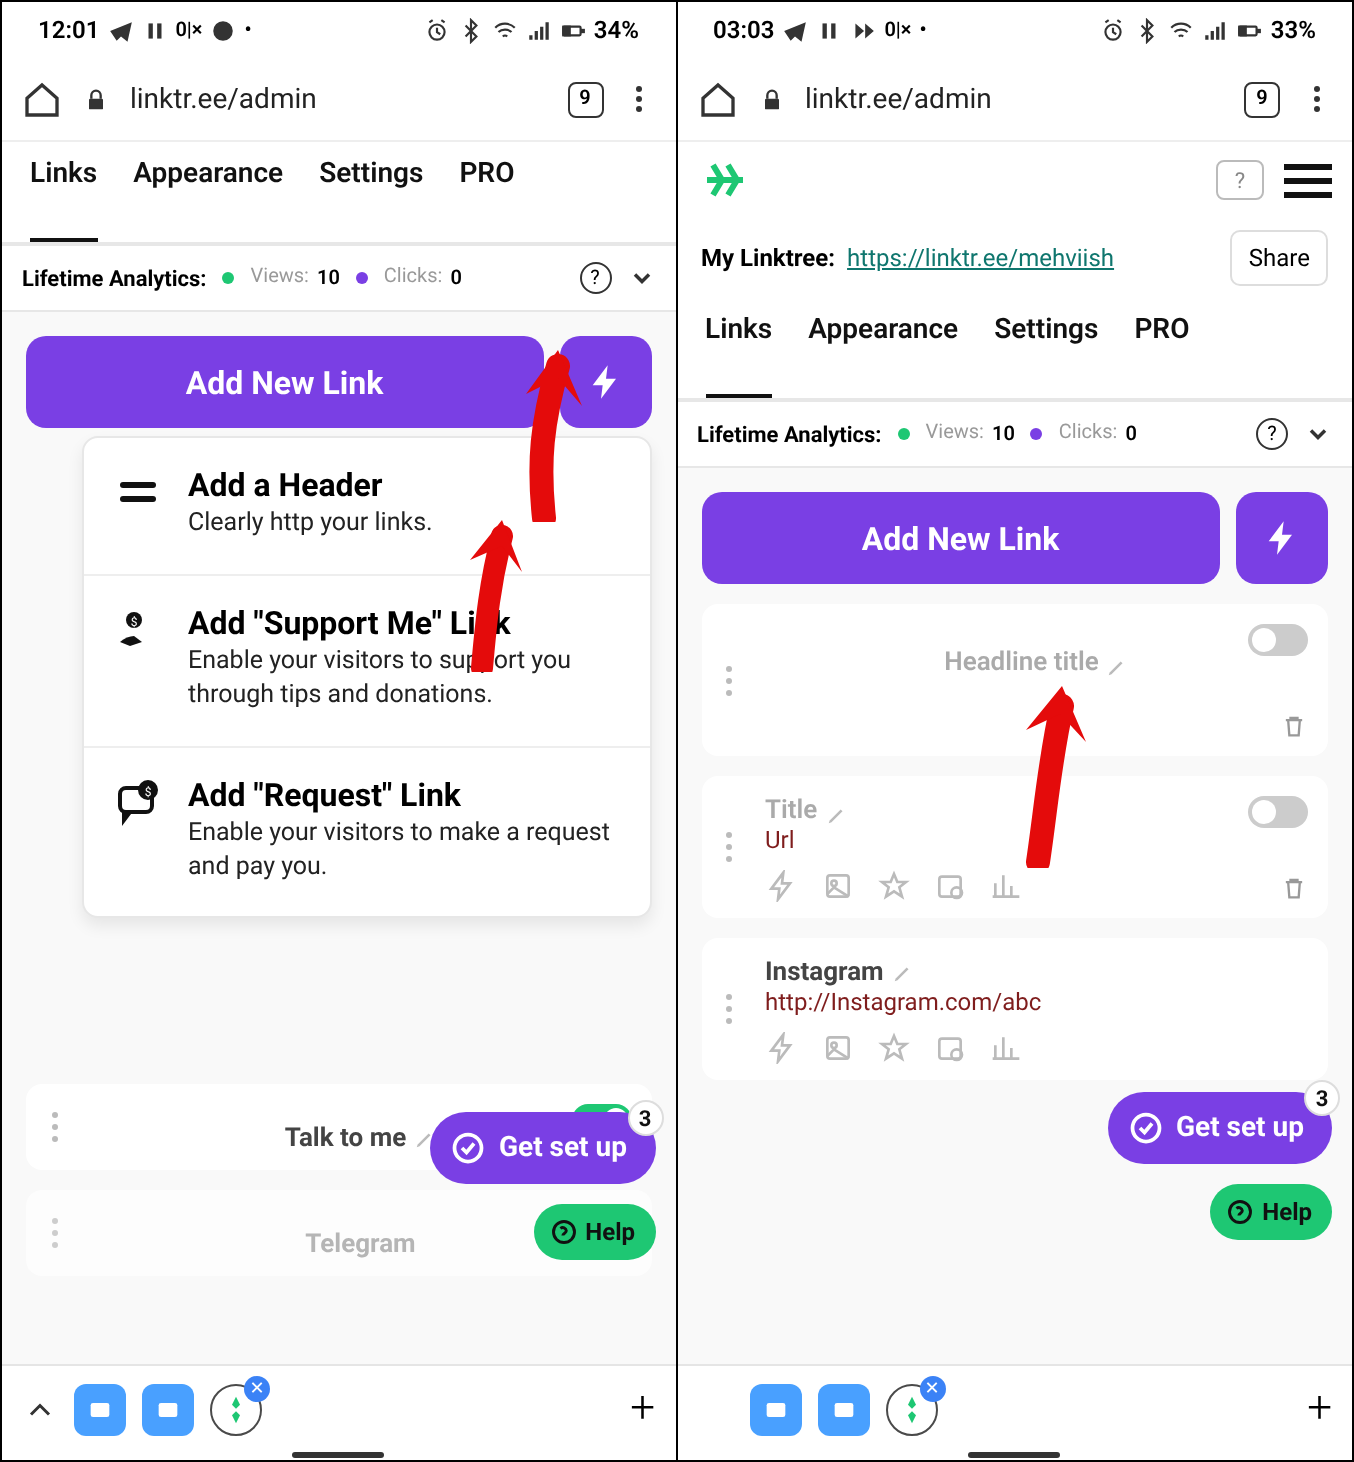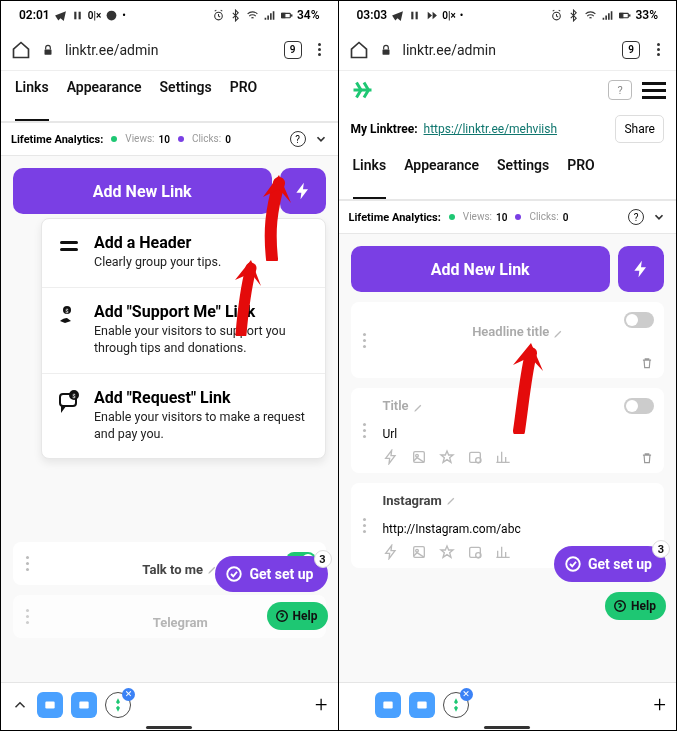--- a/index.html
+++ b/index.html
@@ -58,21 +58,21 @@
   .linkcard { display: flex; background: #fff; border-radius: 8px; margin-bottom: 10px; overflow: hidden; }
   .draghandle { width: 28px; display: flex; flex-direction: column; align-items: center; justify-content: center; gap: 3px; }
   .draghandle span { width: 3px; height: 3px; background: #bbb; border-radius: 50%; }
   .cardbody { flex: 1; padding: 10px 10px 8px 4px; position: relative; }
   .toggle { position: absolute; right: 10px; top: 10px; width: 30px; height: 16px; border-radius: 10px; background: #ccc; cursor:pointer; }
   .toggle.on { background: #1ech73; background: #1ec773; }
   .toggle::after { content: ""; position: absolute; width: 12px; height: 12px; background: #fff; border-radius: 50%; top: 2px; left: 2px; }
   .toggle.on::after { left: 16px; }
   .titletx { font-weight: 700; font-size: 13px; color: #444; display: flex; align-items: center; gap: 4px; }
   .titletx.placeholder { color: #aaa; font-weight: 600; align-items: flex-end; }
-  .urltx { font-size: 12px; color: #000000; margin-top: 14px; }
+  .urltx { font-size: 12px; color: #7f1d1d; margin-top: 0; }
   .pencil { width: 11px; height: 11px; }
   .trash { position: absolute; right: 10px; bottom: 8px; width: 14px; height: 14px; }
   .iconrow { display: flex; gap: 12px; margin-top: 8px; }
   .iconrow svg { width: 16px; height: 16px; }
   
   .arrow { position: absolute; z-index: 5; }
   .arrow svg { display: block; }
   
   .setup { position: absolute; right: 10px; bottom: 90px; background: #7a3fe4; color: #fff; border-radius: 22px; height: 36px; padding: 0 14px 0 10px; display: flex; align-items: center; gap: 6px; font-weight: 700; font-size: 14px; z-index: 6; cursor:pointer;}
   .setup.right { bottom: 100px; }
@@ -90,21 +90,21 @@
 </style>
 </head>
 <body>
 
 <div class="wrap">
 
 <div class="phone">
 
   <div class="status">
     <div class="l">
-      <span>02:01</span>
+      <span>12:01</span>
       <svg class="sicon" viewBox="0 0 24 24" fill="#333">
             <path d="M2 12l20-8-4 18-6-5-4 4z"></path>
           </svg>
       <svg class="sicon" viewBox="0 0 24 24" fill="#333">
             <rect x="6" y="5" width="4" height="14"></rect>
             <rect x="14" y="5" width="4" height="14"></rect>
           </svg>
       <span style="font-size:10px;">0|×</span>
       <svg class="sicon" viewBox="0 0 24 24">
             <circle cx="12" cy="12" r="9" fill="#333"></circle>
@@ -192,21 +192,21 @@
     <div class="ddcard">
       <div class="ddrow">
         <div class="ddicon">
               <svg viewBox="0 0 24 24" width="24" height="24" fill="#111">
                 <rect x="3" y="7" width="18" height="3" rx="1.5"></rect>
                 <rect x="3" y="14" width="18" height="3" rx="1.5"></rect>
               </svg>
             </div>
         <div>
               <div class="ddtitle">Add a Header</div>
-              <div class="ddsub">Clearly group your tips.</div>
+              <div class="ddsub">Clearly http your links.</div>
             </div>
       </div>
       <div class="ddrow">
         <div class="ddicon">
               <svg viewBox="0 0 24 24" width="24" height="24" fill="#111">
                 <circle cx="10" cy="7" r="4"></circle>
                 <text x="10" y="10" font-size="6" fill="#fff" text-anchor="middle">$</text>
                 <path d="M3 18c2-2 5-3 7-3l4 3-6 2z"></path>
               </svg>
             </div>

